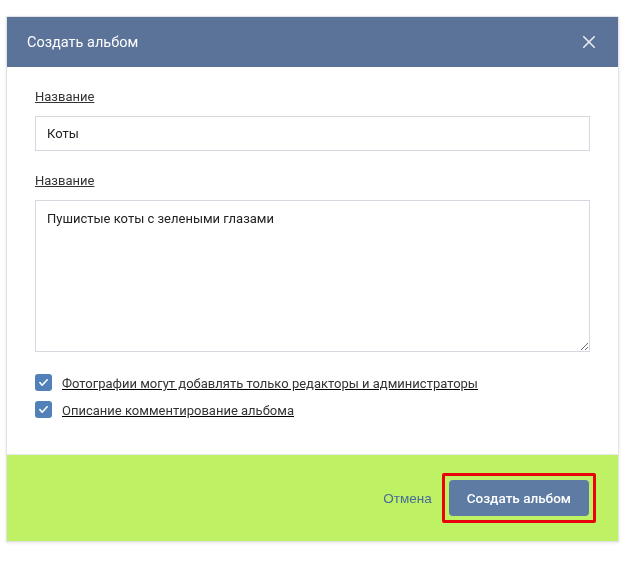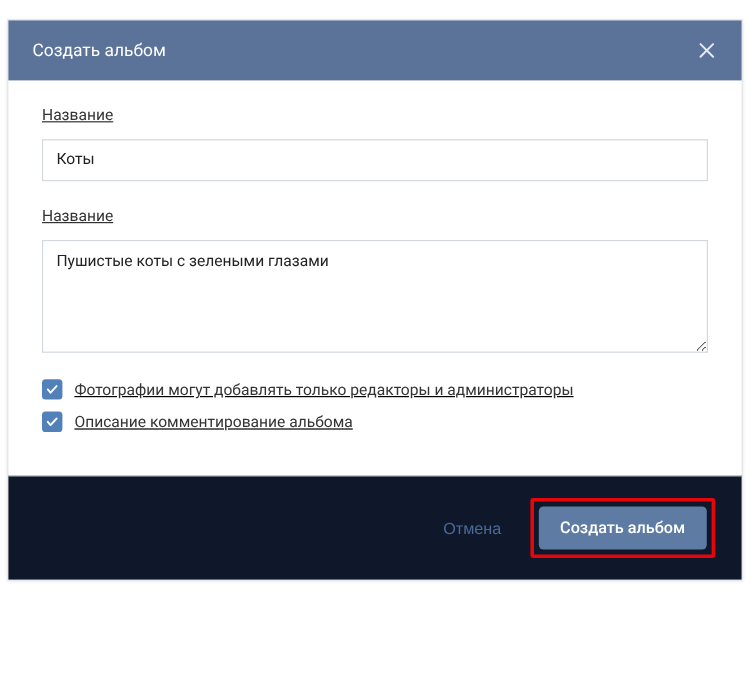--- a/index.html
+++ b/index.html
@@ -56,21 +56,21 @@
     border-radius: 0;
     padding: 9px 11px;
     font-size: 13px;
     color: #222;
     font-family: inherit;
     outline: none;
   }
   .group-title { margin-bottom: 22px; }
   .group-desc { margin-bottom: 18px; }
   textarea.text-input {
-    height: 94px;
+    height: 152px;
     resize: both;
     line-height: 1.4;
   }
   .checkbox-row {
     display: flex;
     align-items: flex-end;
     gap: 10px;
     margin-bottom: 10px;
     cursor: pointer;
     text-decoration: underline;
@@ -89,26 +89,25 @@
   .checkbox svg {
     width: 11px;
     height: 11px;
   }
   .checkbox-label {
     font-size: 13px;
     color: #333;
   }
   .footer {
     border-top: 1px solid #e7e8ec;
-    background: #0f172a;
+    background: #bef264;
     padding: 18px 22px;
     display: flex;
     justify-content: flex-end;
     align-items: center;
-    gap: 14px;
   }
   .btn-cancel {
     color: #4a6a9a;
     font-size: 13.5px;
     font-weight: 500;
     background: none;
     border: none;
     cursor: pointer;
     padding: 8px 10px;
   }

